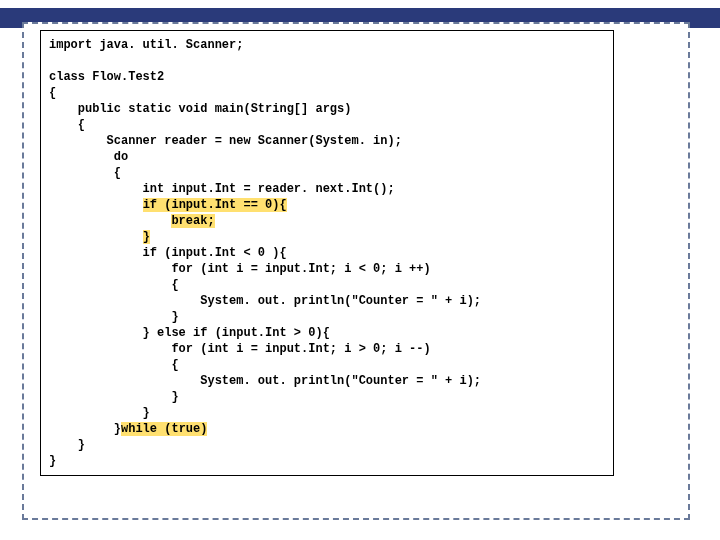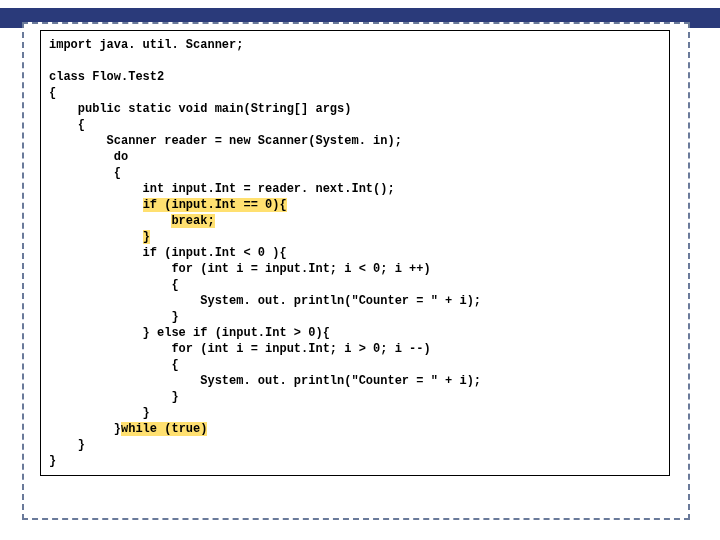--- a/index.html
+++ b/index.html
@@ -25,21 +25,21 @@
     width: 668px;
     height: 498px;
     border: 2px dashed #6a7a9a;
     box-sizing: border-box;
     background: #ffffff;
   }
   .code-box {
     position: absolute;
     top: 30px;
     left: 40px;
-    width: 630px;
+    width: 574px;
     border: 1px solid #000;
     background: #fff;
     padding: 6px 12px 6px 8px;
     box-sizing: border-box;
   }
   pre.code {
     margin: 0;
     font-family: "Courier New", monospace;
     font-size: 12px;
     font-weight: bold;

